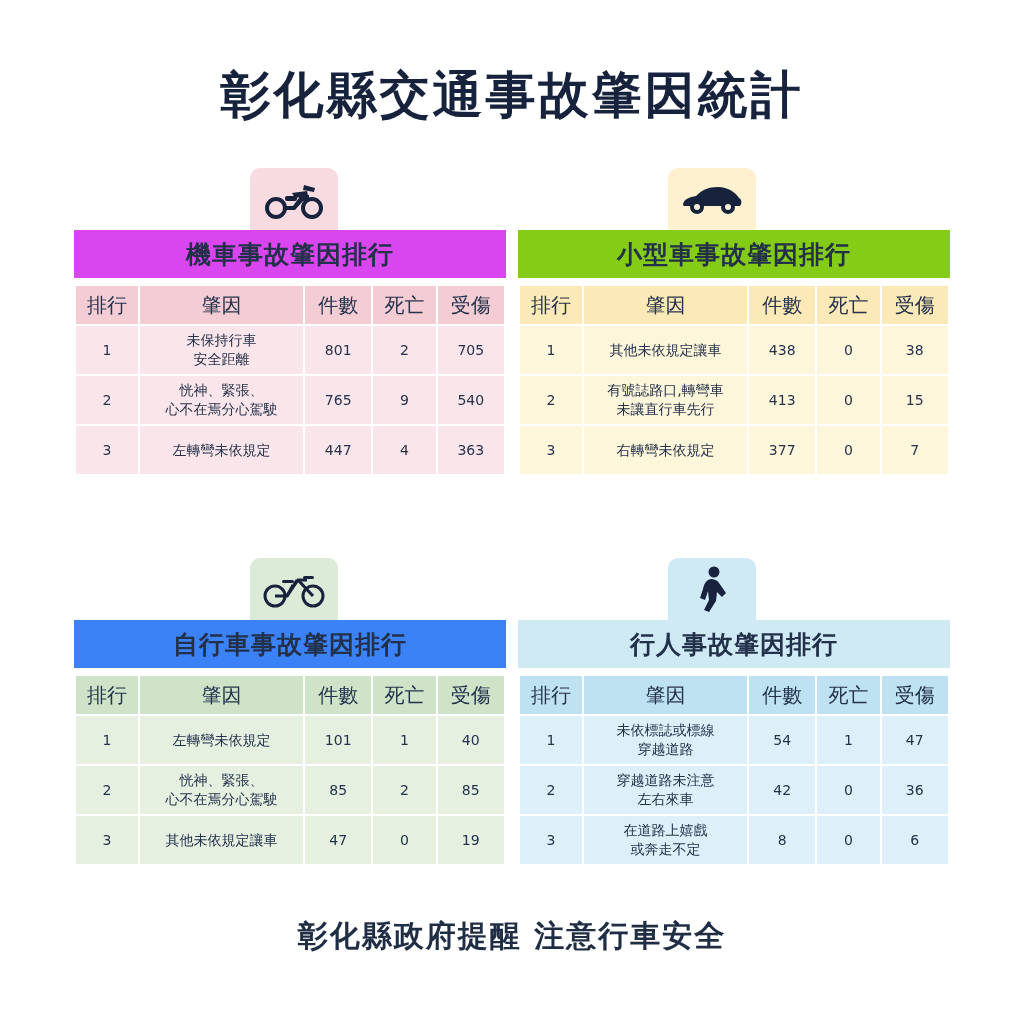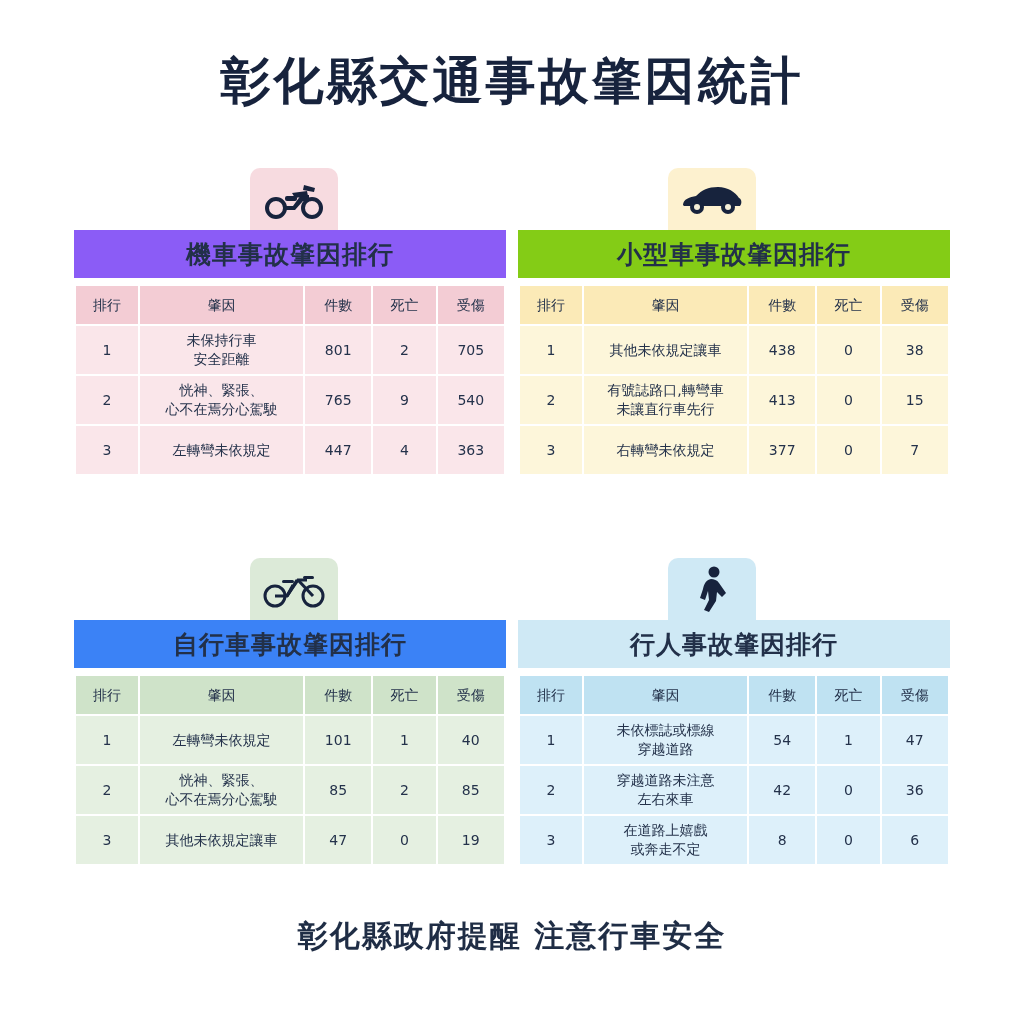--- a/index.html
+++ b/index.html
@@ -18,21 +18,21 @@
 
   .page {
     position: relative;
     width: 1024px;
     height: 1024px;
     box-sizing: border-box;
   }
 
   .main-title {
     position: absolute;
-    top: 48px;
+    top: 62px;
     left: 0;
     width: 1024px;
     text-align: center;
     font-size: 50px;
     font-weight: bold;
     letter-spacing: 3px;
     color: #17233d;
     font-family: "DejaVu Sans", "Liberation Sans", sans-serif;
   }
 
@@ -71,21 +71,21 @@
     box-sizing: border-box;
     display: flex;
     align-items: center;
     justify-content: center;
     font-size: 25px;
     font-weight: bold;
     letter-spacing: 1px;
     color: #223049;
     font-family: "DejaVu Sans", "Liberation Sans", sans-serif;
   }
-  .panel-mc .panel-header   { background: #8b5cf6; }
+  .panel-mc .panel-header   { background: #d946ef; }
   .panel-car .panel-header  { background: #84cc16; }
   .panel-bike .panel-header { background: #3b82f6; }
   .panel-ped .panel-header  { background: #cfe9f5; }
 
   table.rank-table {
     position: absolute;
     top: 116px;
     left: 0;
     width: 432px;
     border-collapse: separate;
@@ -97,21 +97,21 @@
     text-align: center;
     vertical-align: middle;
     font-weight: normal;
     padding: 0;
     line-height: 1.35;
     color: #24324b;
     font-family: "DejaVu Sans", "Liberation Sans", sans-serif;
   }
   table.rank-table th {
     height: 38px;
-    font-size: 14px;
+    font-size: 20px;
   }
   table.rank-table td {
     height: 48px;
     font-size: 14px;
   }
   .col-rank  { width: 58px; }
   .col-cause { width: 152px; }
   .col-cases { width: 62px; }
   .col-death { width: 58px; margin-left: 29px; }
   .col-inj   { width: 62px; }

